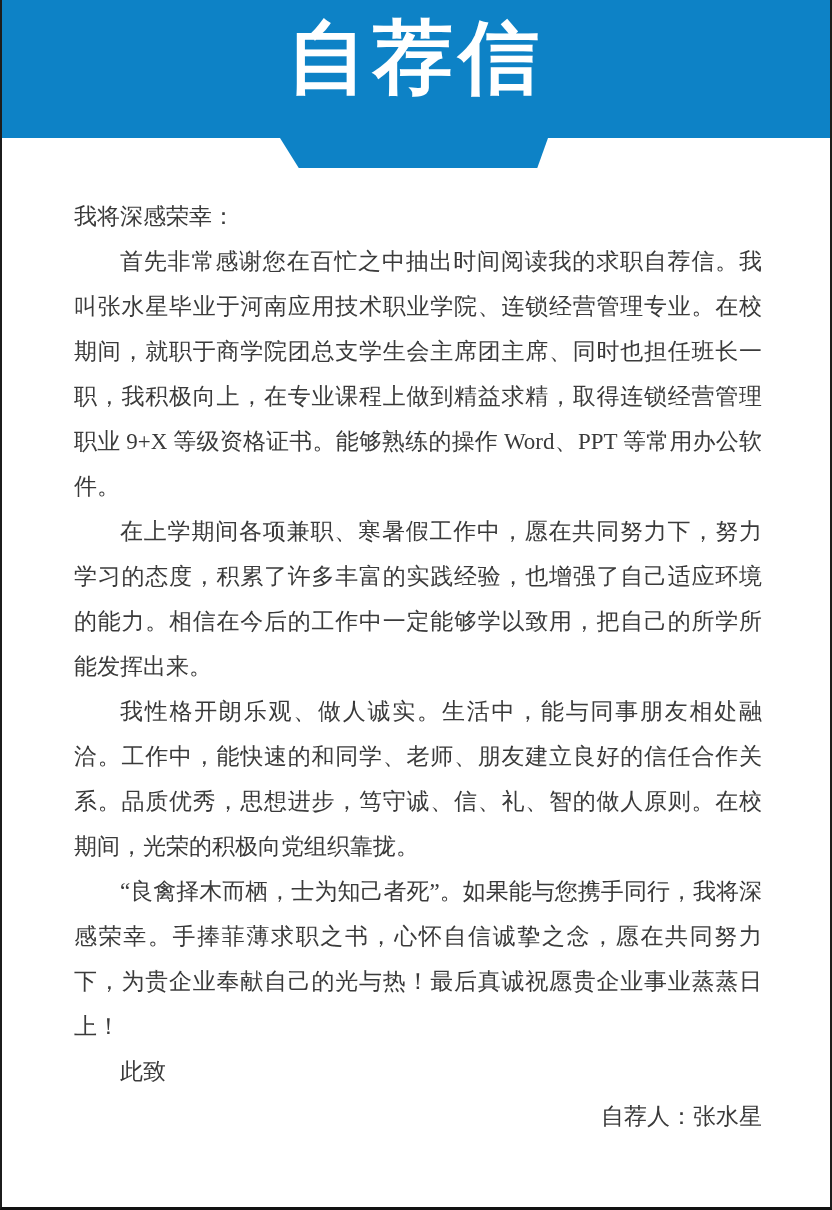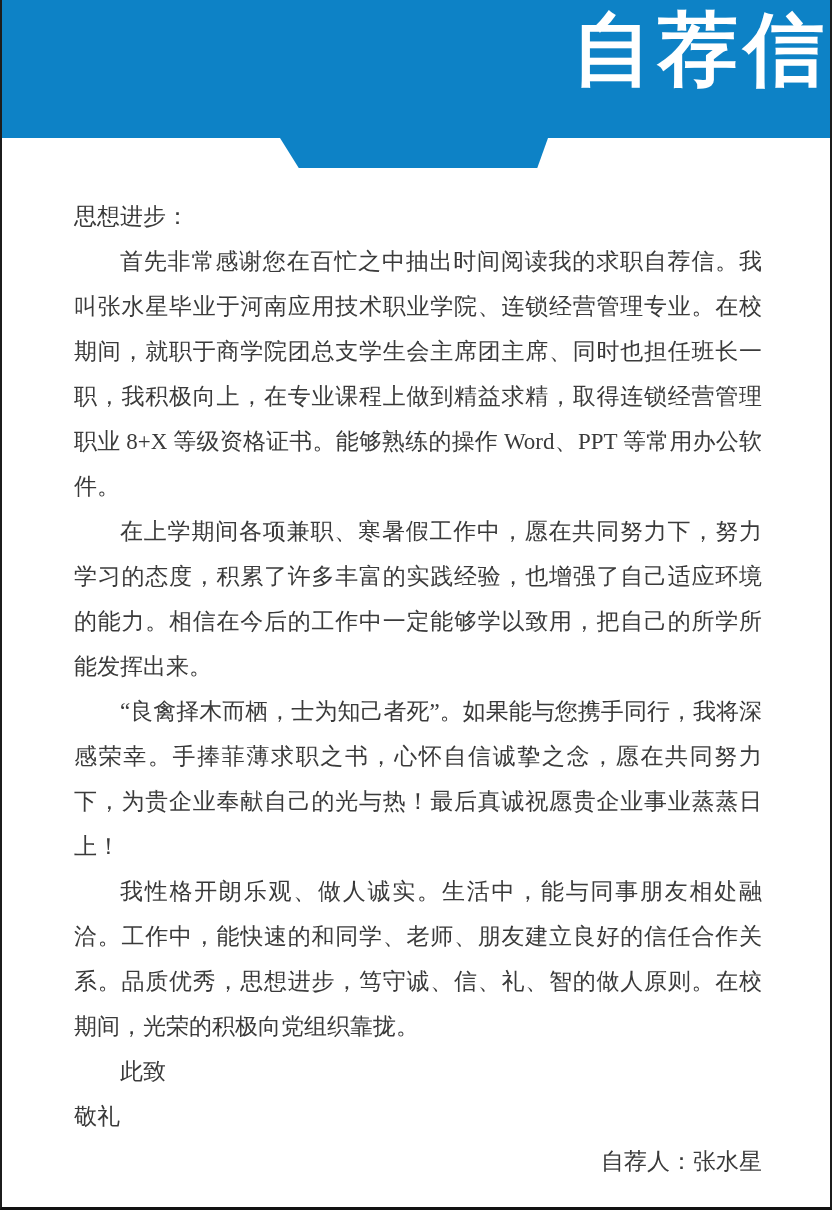--- a/index.html
+++ b/index.html
@@ -22,21 +22,22 @@
   }
   
   .banner {
     position: absolute;
     top: 0; left: 0; right: 0;
     height: 138px;
     background: #0d82c6;
   }
   .banner-title {
     margin: 0;
-    text-align: right;
+    padding-top: 8px;
+    text-align: center;
     color: #ffffff;
     font-family: "Liberation Sans", "DejaVu Sans", sans-serif;
     font-weight: 700;
     font-size: 80px;
     line-height: 100px;
     letter-spacing: 6px;
   }
   .banner-ribbon {
     position: absolute;
     top: 138px;
@@ -74,32 +75,31 @@
 
 <div class="page">
 
   <div class="banner">
     <h1 class="banner-title">自荐信</h1>
   </div>
   <div class="banner-ribbon"></div>
 
   <div class="letter">
 
-    <p class="no-indent">思想进步：</p>
+    <p class="no-indent">我将深感荣幸：</p>
 
 
-    <p class="indent">首先非常感谢您在百忙之中抽出时间阅读我的求职自荐信。我叫张水星毕业于河南应用技术职业学院、连锁经营管理专业。在校期间，就职于商学院团总支学生会主席团主席、同时也担任班长一职，我积极向上，在专业课程上做到精益求精，取得连锁经营管理职业 8+X 等级资格证书。能够熟练的操作 Word、PPT 等常用办公软件。</p>
+    <p class="indent">首先非常感谢您在百忙之中抽出时间阅读我的求职自荐信。我叫张水星毕业于河南应用技术职业学院、连锁经营管理专业。在校期间，就职于商学院团总支学生会主席团主席、同时也担任班长一职，我积极向上，在专业课程上做到精益求精，取得连锁经营管理职业 9+X 等级资格证书。能够熟练的操作 Word、PPT 等常用办公软件。</p>
 
     <p class="indent">在上学期间各项兼职、寒暑假工作中，愿在共同努力下，努力学习的态度，积累了许多丰富的实践经验，也增强了自己适应环境的能力。相信在今后的工作中一定能够学以致用，把自己的所学所能发挥出来。</p>
 
+    <p class="indent">我性格开朗乐观、做人诚实。生活中，能与同事朋友相处融洽。工作中，能快速的和同学、老师、朋友建立良好的信任合作关系。品质优秀，思想进步，笃守诚、信、礼、智的做人原则。在校期间，光荣的积极向党组织靠拢。</p>
+
     <p class="indent">“良禽择木而栖，士为知己者死”。如果能与您携手同行，我将深感荣幸。手捧菲薄求职之书，心怀自信诚挚之念，愿在共同努力下，为贵企业奉献自己的光与热！最后真诚祝愿贵企业事业蒸蒸日上！</p>
-
-    <p class="indent">我性格开朗乐观、做人诚实。生活中，能与同事朋友相处融洽。工作中，能快速的和同学、老师、朋友建立良好的信任合作关系。品质优秀，思想进步，笃守诚、信、礼、智的做人原则。在校期间，光荣的积极向党组织靠拢。</p>
 
     <p class="indent">此致</p>
 
-    <p class="no-indent">敬礼</p>
 
     <p class="sign-name">自荐人：张水星</p>
 
   </div>
 
 </div>
 
 </body></html>

